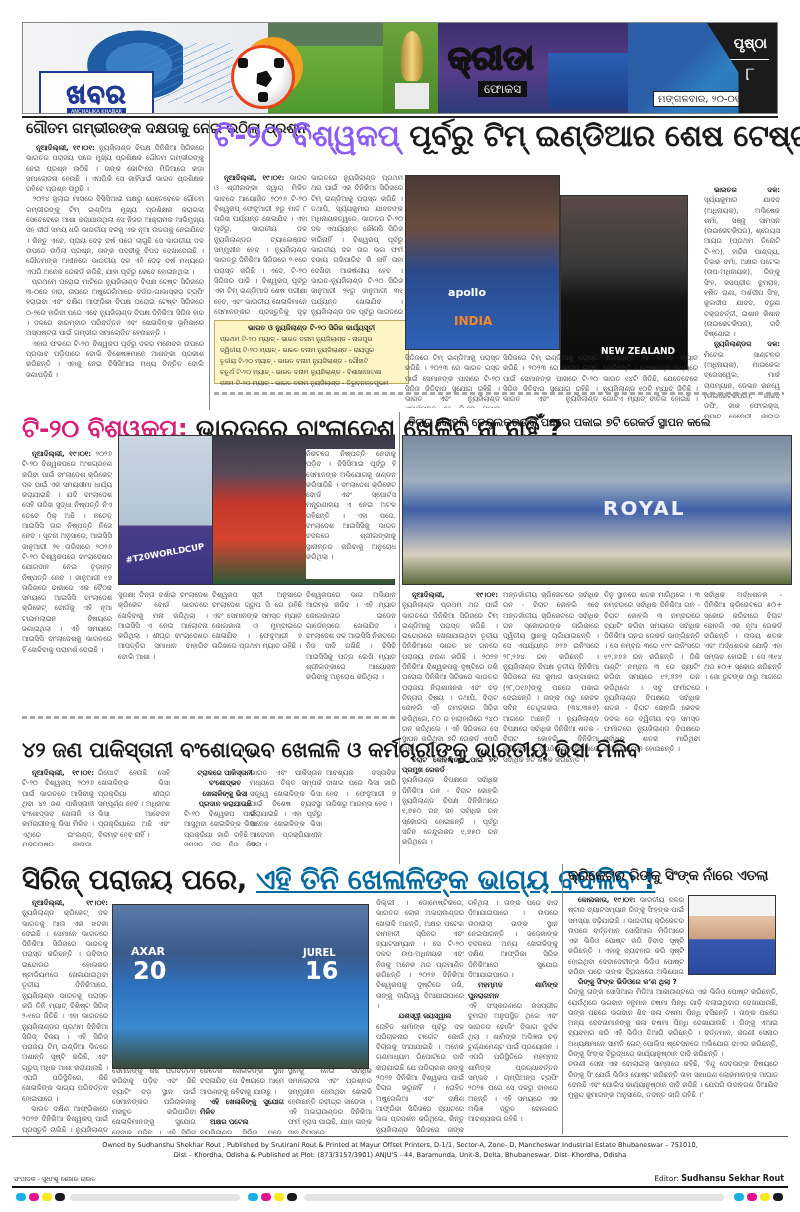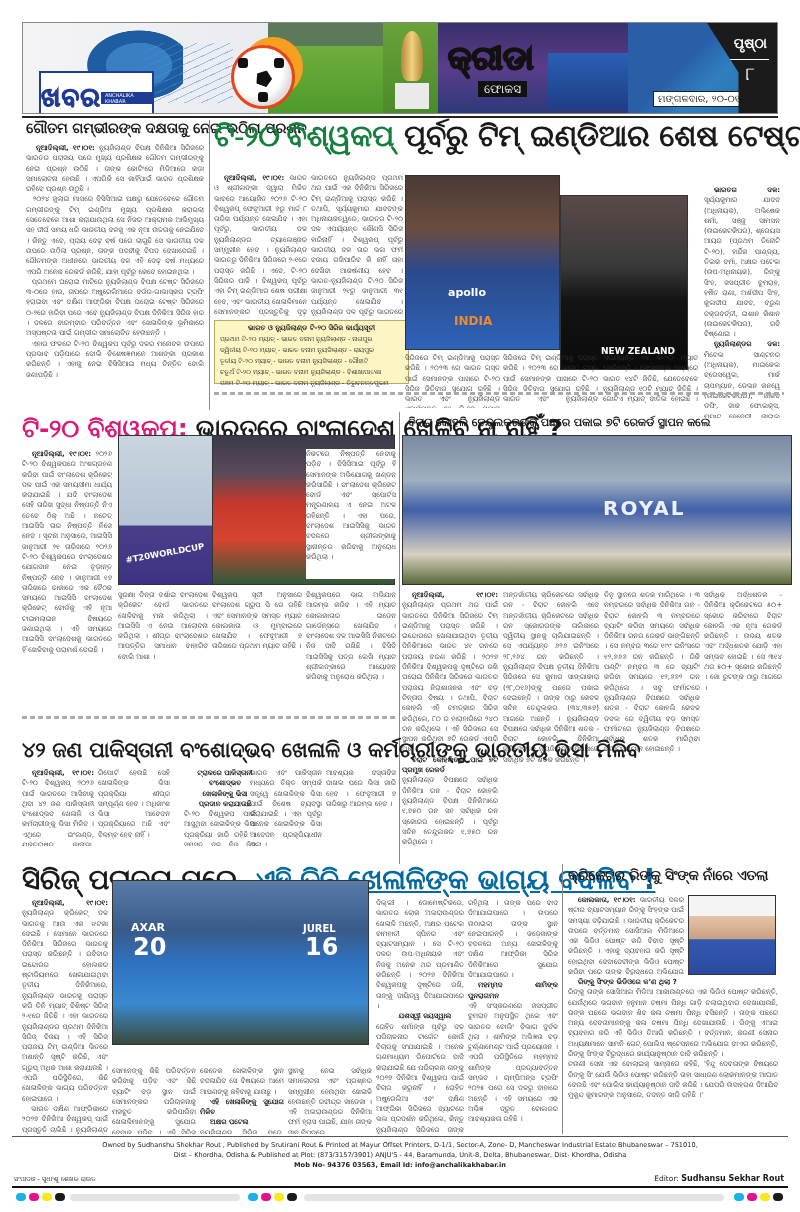--- a/index.html
+++ b/index.html
@@ -4,21 +4,21 @@
 <style>
   * { box-sizing: border-box; margin: 0; padding: 0; }
   html, body { width: 800px; height: 1212px; background: #fff; overflow: hidden; }
   body { font-family: "DejaVu Sans", sans-serif; color: #1a1a1a; position: relative; }
 
   
   .masthead { position: absolute; left: 22px; top: 22px; width: 756px; height: 92px; border: 1px solid #888; overflow: hidden; display: flex; }
   .mh-left { width: 245px; height: 100%; background: linear-gradient(90deg,#f4f4f6,#e8ebf0); position: relative; }
   .mh-left .batsman { position: absolute; left: 50px; top: 6px; width: 110px; height: 80px; background: radial-gradient(ellipse at 60% 45%, #3a7fc4 0 35%, #1f5da3 36% 55%, transparent 56%); }
   .mh-left .streaks { position: absolute; left: 120px; top: 20px; width: 90px; height: 60px; background: repeating-linear-gradient(-25deg, transparent 0 6px, #4a90d9 6px 7px); opacity: .5; }
-  .logo-box { position: absolute; left: 16px; top: 48px; width: 115px; height: 52px; background: #fff; border: 2px solid #1e3c96; display: flex; align-items: center; justify-content: center; }
+  .logo-box { position: absolute; left: 16px; top: 48px; width: 115px; height: 52px; background: #fff; border: 2px solid #1e3c96; display: flex; flex-direction: column; align-items: center; justify-content: center; }
   .logo-text { color: #e3141b; font-weight: bold; font-size: 26px; line-height: 26px; letter-spacing: 1px; -webkit-text-stroke: 1px #1e3c96; }
   .logo-sub { background: #1e3c96; color: #fff; font-size: 5px; padding: 0 4px; margin-top: 1px; }
   .ball { position: absolute; left: 208px; top: 22px; width: 64px; height: 64px; border-radius: 50%; background: radial-gradient(circle at 40% 40%, #fff 0 50%, #ddd 70%); border: 3px solid #e8441a; box-shadow: 10px -10px 0 -2px #f5a020; }
   .ball::before { content: ""; position: absolute; left: 22px; top: 22px; width: 16px; height: 16px; background: #111; transform: rotate(20deg); clip-path: polygon(50% 0,100% 38%,82% 100%,18% 100%,0 38%); }
   .ball::after { content: ""; position: absolute; left: 4px; top: 10px; width: 10px; height: 10px; background: #111; border-radius: 3px; box-shadow: 36px 0 0 #111, 20px 34px 0 #111; }
   .mh-field { width: 115px; height: 100%; background: linear-gradient(180deg,#5a7a5a 0 25%, #6fae3c 26%, #4e9a2d 100%); }
   .mh-trophy { width: 55px; height: 100%; background: linear-gradient(180deg,#6aa23a,#4c8a2a); position: relative; }
   .mh-trophy::before { content: ""; position: absolute; left: 18px; top: 8px; width: 22px; height: 50px; border-radius: 50% 50% 30% 30%; background: linear-gradient(90deg,#b08a3a,#f2d27a,#b08a3a); }
   .mh-trophy::after { content: ""; position: absolute; left: 12px; top: 60px; width: 34px; height: 26px; background: #eaeaea; }
   .mh-mid { width: 190px; height: 100%; background: linear-gradient(180deg,#3b2f6b,#5a3d8a 50%,#2d3a7a); position: relative; }
@@ -39,21 +39,21 @@
   .vrule { position: absolute; width: 1px; background: #888; }
   .dash-rule { position: absolute; height: 3px; background: repeating-linear-gradient(90deg,#aaa 0 5px,transparent 5px 8px); }
   .photo { position: absolute; border: 1px solid #333; overflow: hidden; }
   .abs { position: absolute; }
 
   
   .h-gautam { left: 26px; top: 120px; width: 180px; font-size: 14.5px; font-weight: bold; white-space: nowrap; letter-spacing: -0.3px; }
 
   
   .h-lead { left: 214px; top: 118px; font-size: 30px; font-weight: bold; white-space: nowrap; letter-spacing: -0.5px; }
-  .h-lead .red { color: #15803d; font-family: Liberation Serif, serif; }
+  .h-lead .red { color: #8b5cf6; }
 
   .schedule { left: 214px; top: 320px; width: 195px; height: 64px; background: #fdf5c4; border: 1px solid #b8a860; padding: 2px 5px; font-size: 6.5px; line-height: 11px; }
   .schedule .sch-title { font-weight: bold; text-align: center; font-size: 7px; }
 
   .ind-photo { left: 405px; top: 175px; width: 155px; height: 175px; background: linear-gradient(180deg,#4a3a35 0,#6b4d40 30%,#2a4a8c 55%,#2f63b8 100%); }
   .nz-photo { left: 560px; top: 175px; width: 128px; height: 175px; background: linear-gradient(180deg,#5a4a48 0,#3a3a3a 40%,#141414 60%,#0a0a0a 100%); margin-top: 20px; }
   .photo-tag { position: absolute; color: #fff; font-weight: bold; font-size: 12px; }
 
   
   .h-bd { left: 22px; top: 414px; font-size: 25px; font-weight: bold; white-space: nowrap; letter-spacing: -0.3px; }
@@ -66,21 +66,21 @@
   .h-kohli { left: 408px; top: 416px; font-size: 11.3px; font-weight: bold; white-space: nowrap; letter-spacing: -0.2px; }
   .kohli-photo { left: 402px; top: 435px; width: 390px; height: 150px; background: linear-gradient(180deg,#7a8aa0 0,#a0b0c0 30%,#4060a8 50%,#d8d0c0 80%,#5a6a3a 100%); }
   .royal { position: absolute; left: 200px; top: 60px; color: #fff; font-weight: bold; font-size: 20px; letter-spacing: 2px; opacity: .9; }
 
   
   .h-pak { left: 22px; top: 738px; font-size: 21px; font-weight: bold; white-space: nowrap; letter-spacing: -0.3px; }
 
   
   .h-series { left: 22px; top: 863px; font-size: 28px; font-weight: bold; white-space: nowrap; letter-spacing: -0.5px; }
   .h-series .red { color: #0369a1; text-decoration: underline; }
-  .series-photo { left: 112px; top: 880px; width: 257px; height: 165px; background: linear-gradient(180deg,#5a7aa8 0,#3a5a8a 30%,#2e72c0 50%,#3a8ad0 75%,#3a4a3a 100%); }
+  .series-photo { left: 112px; top: 904px; width: 257px; height: 165px; background: linear-gradient(180deg,#5a7aa8 0,#3a5a8a 30%,#2e72c0 50%,#3a8ad0 75%,#3a4a3a 100%); }
   .jersey { position: absolute; color: #fff; font-weight: bold; }
 
   
   .h-rinku { left: 568px; top: 867px; font-size: 14px; font-weight: bold; white-space: nowrap; letter-spacing: -0.4px; }
   .rinku-photo { left: 688px; top: 895px; width: 88px; height: 80px; background: linear-gradient(180deg,#f4f4f4 0 25%,#e6c3a8 26%,#c9a080 55%,#3559b0 56%,#2a4aa0 100%); }
 
   
   .footer { position: absolute; left: 12px; top: 1136px; width: 776px; height: 52px; border-top: 1px solid #555; border-bottom: 2px solid #111; }
   .imprint { text-align: center; font-size: 6.6px; line-height: 10px; color: #222; padding-top: 3px; }
   .imprint .bold { font-weight: bold; }
@@ -288,21 +288,20 @@
 <div class="abs col-text" style="left:568px;top:977px;width:210px;height:156px;">
   <b>ରିଙ୍କୁ ସିଂଙ୍କ ଭିଡିଓରେ କ’ଣ ଥିଲା ?</b><br>
   <span>ରିଙ୍କୁ ତାଙ୍କ ସୋସିଆଲ ମିଡିଆ ଆକାଉଣ୍ଟରେ ଏକ ଭିଡିଓ ପୋଷ୍ଟ କରିଛନ୍ତି, ଯେଉଁଥିରେ ଭଗବାନ ହନୁମାନ ଚଷମା ପିନ୍ଧି ଗାଡ଼ି ଚଲାଇଥିବାର ଦେଖାଯାଉଛି, ତାଙ୍କ ପଛରେ ଭଗବାନ ଶିବ କଳା ଚଷମା ପିନ୍ଧି ବସିଛନ୍ତି । ତାଙ୍କ ପଛରେ ଅନ୍ୟ ଦେବତାମାନଙ୍କୁ କଳା ଚଷମା ପିନ୍ଧି ଦେଖାଯାଉଛି । ରିଙ୍କୁ ଏଆଇ ବ୍ୟବହାର କରି ଏହି ଭିଡିଓ ତିଆରି କରିଛନ୍ତି । ବର୍ତ୍ତମାନ, କରଣୀ ସେନାର ଅଧ୍ୟକ୍ଷମାନେ ସାମନି ଗେଟ୍ ପୋଲିସ ଷ୍ଟେସନରେ ଅଭିଯୋଗ ଦାଏର କରିଛନ୍ତି, ରିଙ୍କୁ ସିଂଙ୍କ ବିରୁଦ୍ଧରେ କାର୍ଯ୍ୟାନୁଷ୍ଠାନ ଦାବି କରିଛନ୍ତି ।</span><br>
   <span>ଚଉଣୀ ସେନା ଏକ ବୋଲାଇକ୍ ସାମ୍ନାରେ କହିଛି, 'ହିନ୍ଦୁ ଦେବତାଙ୍କ ବିଷୟରେ ରିଙ୍କୁ ସିଂ ଯେଉଁ ଭିଡିଓ ପୋଷ୍ଟ କରିଛନ୍ତି ତାହା ସାଧାରଣ ଲୋକମାନଙ୍କ ଆଘାତ ଦେଉଛି ଏବଂ ପୋଲିସ କାର୍ଯ୍ୟାନୁଷ୍ଠାନ ଦାବି କରିଛି । ଯେପରି ଉଦାହରଣ ଦିଆଯିବ ମୁକୁନ୍ଦ କୁମାରଙ୍କ ଅନୁସାରେ, ତଦନ୍ତ ଜାରି ରହିଛି ।'</span>
 </div>
 
 <div class="footer">
   <div class="imprint">
     <div>Owned by Sudhanshu Shekhar Rout , Published by  Srutirani Rout &amp; Printed at Mayur Offset Printers,  D-1/1, Sector-A, Zone- D, Mancheswar Industrial Estate Bhubaneswar – 751010,</div>
     <div>Dist – Khordha, Odisha   &amp; Published at Plot: (873/3157/3901)  ANJU'S - 44, Baramunda, Unit-8, Delta, Bhubaneswar, Dist- Khordha, Odisha</div>
-    <div class="bold">Mob No-  94376 03563,  Email Id: info@anchalikakhabar.in</div>
   </div>
   <span class="footer-left">ସଂପାଦକ - ସୁଧାଂଶୁ ଶେଖର ରାଉତ</span>
   <span class="footer-right">
     <span>Editor:</span>
     <b>Sudhansu Sekhar Rout</b>
   </span>
 </div>
 <div class="regmarks">
   <span class="dot" style="left:4px;background:#1ab0e8;"></span>
   <span class="dot" style="left:17px;background:#e4128c;"></span>

